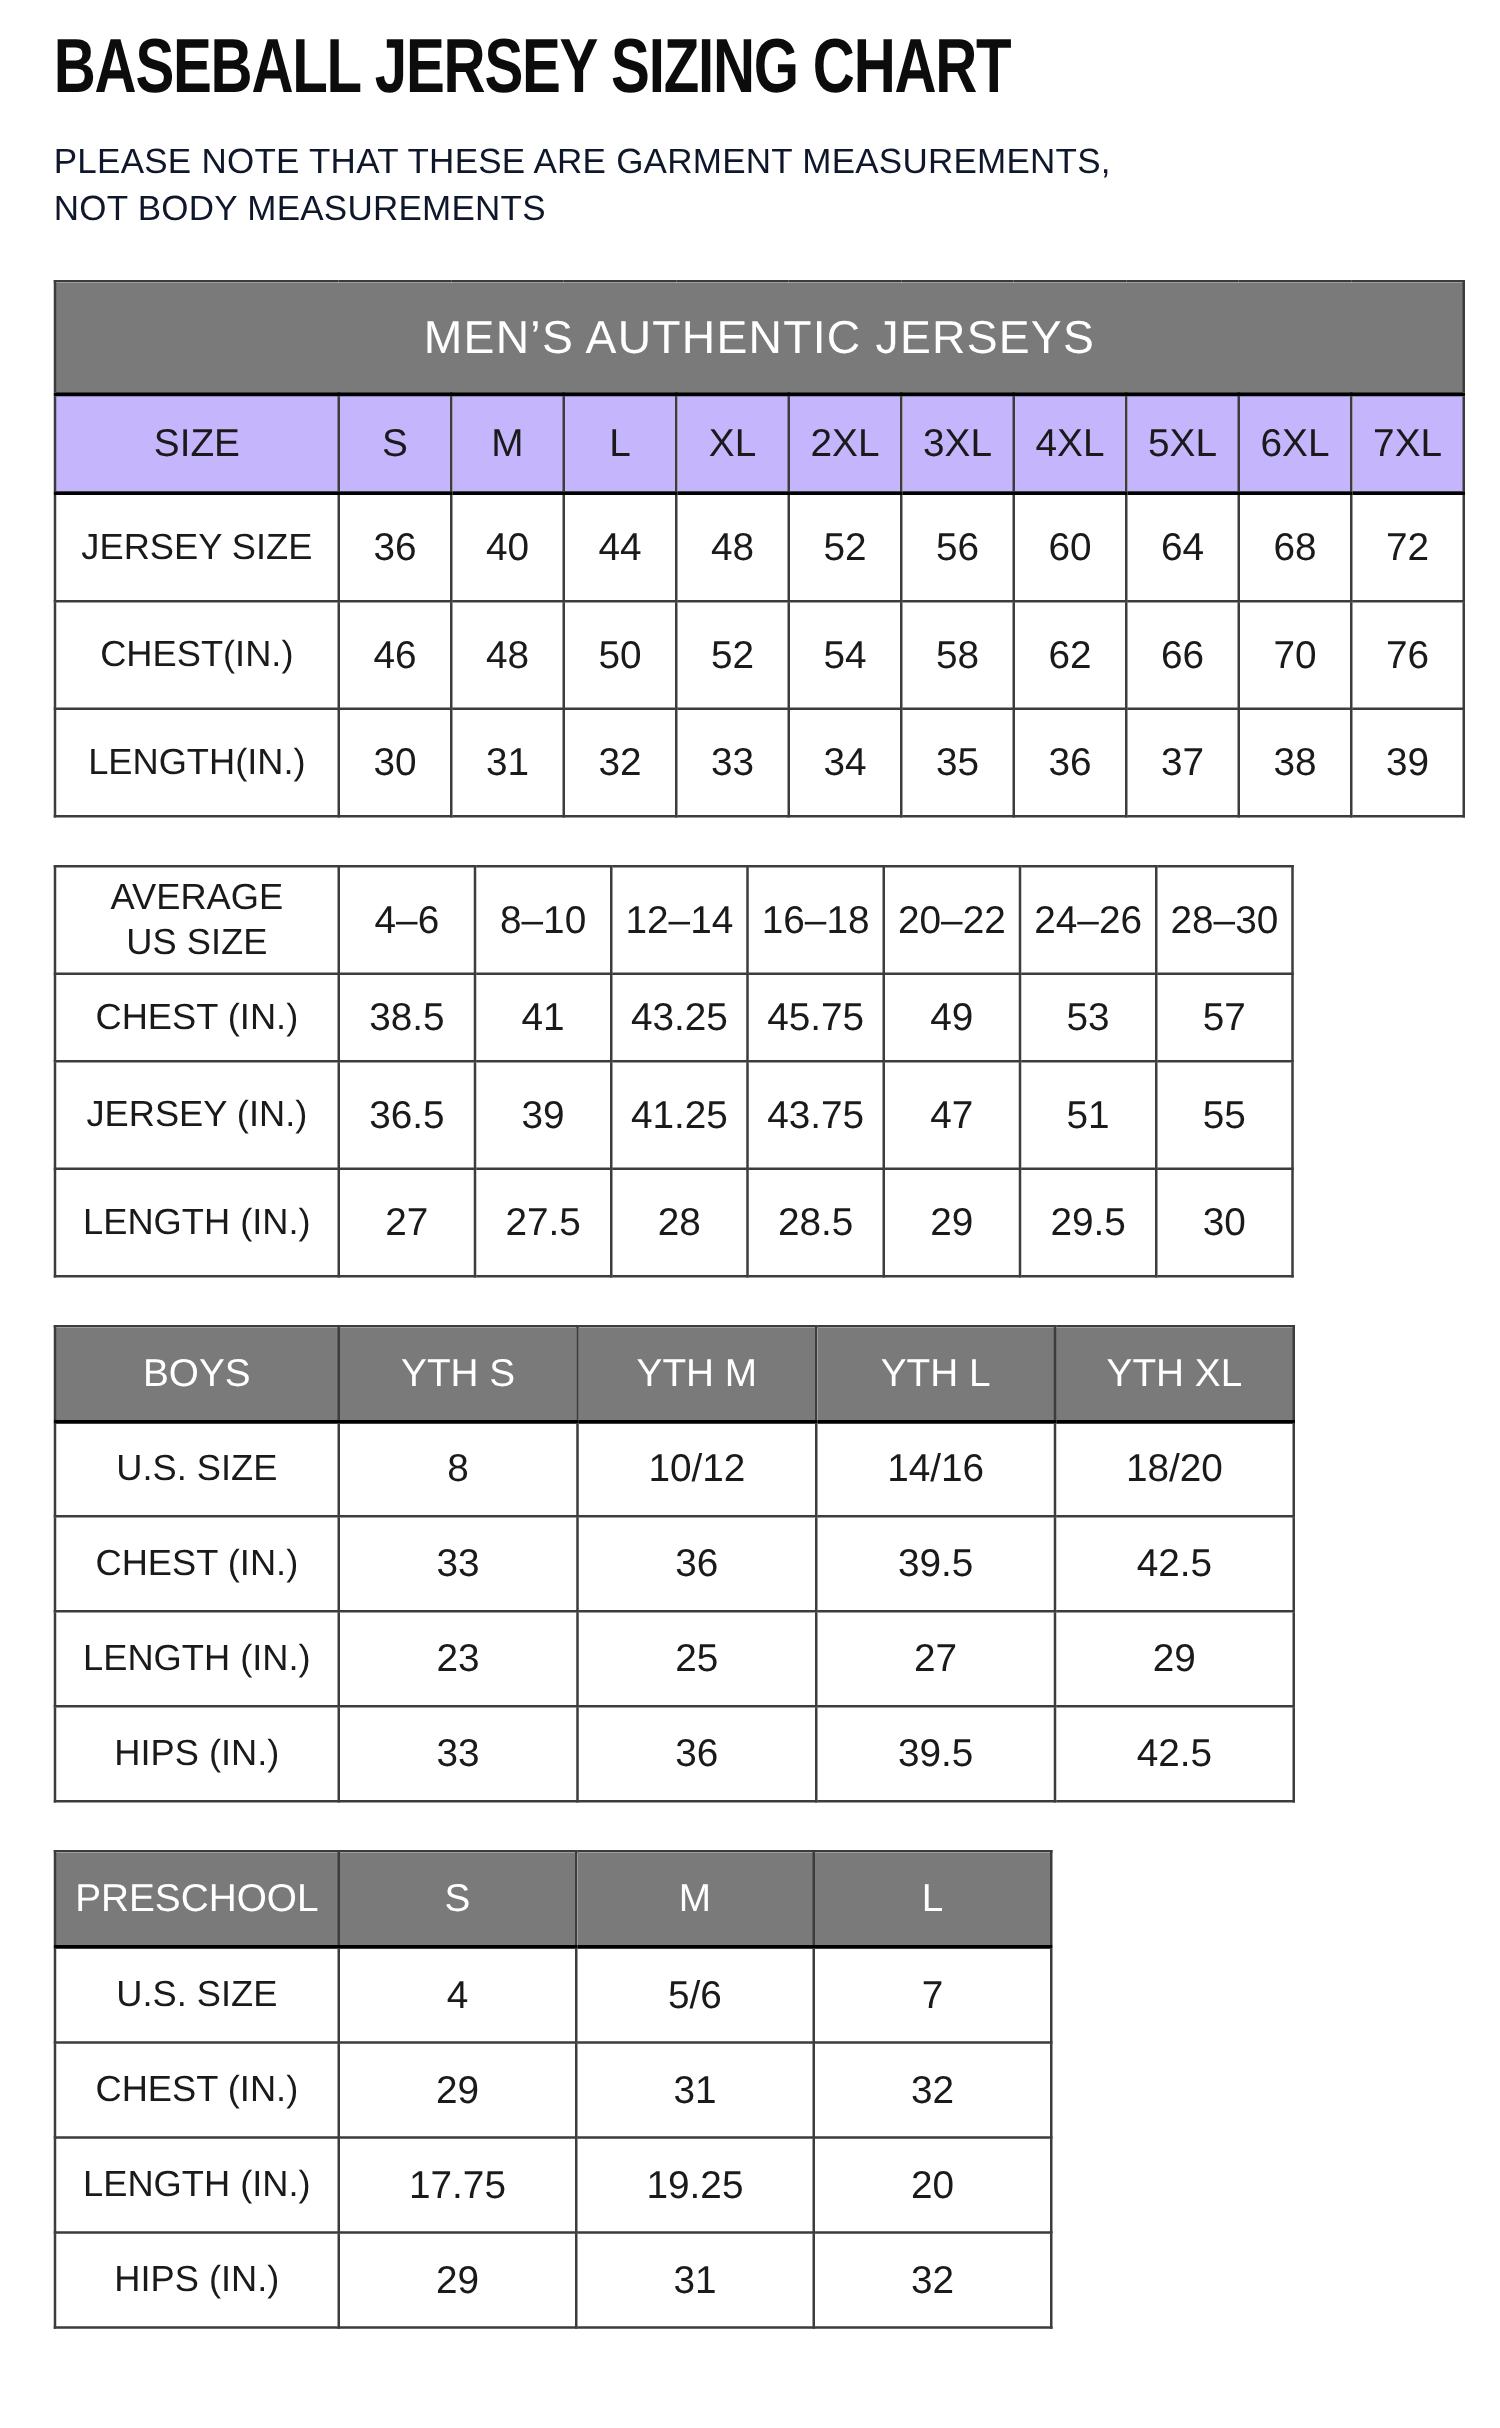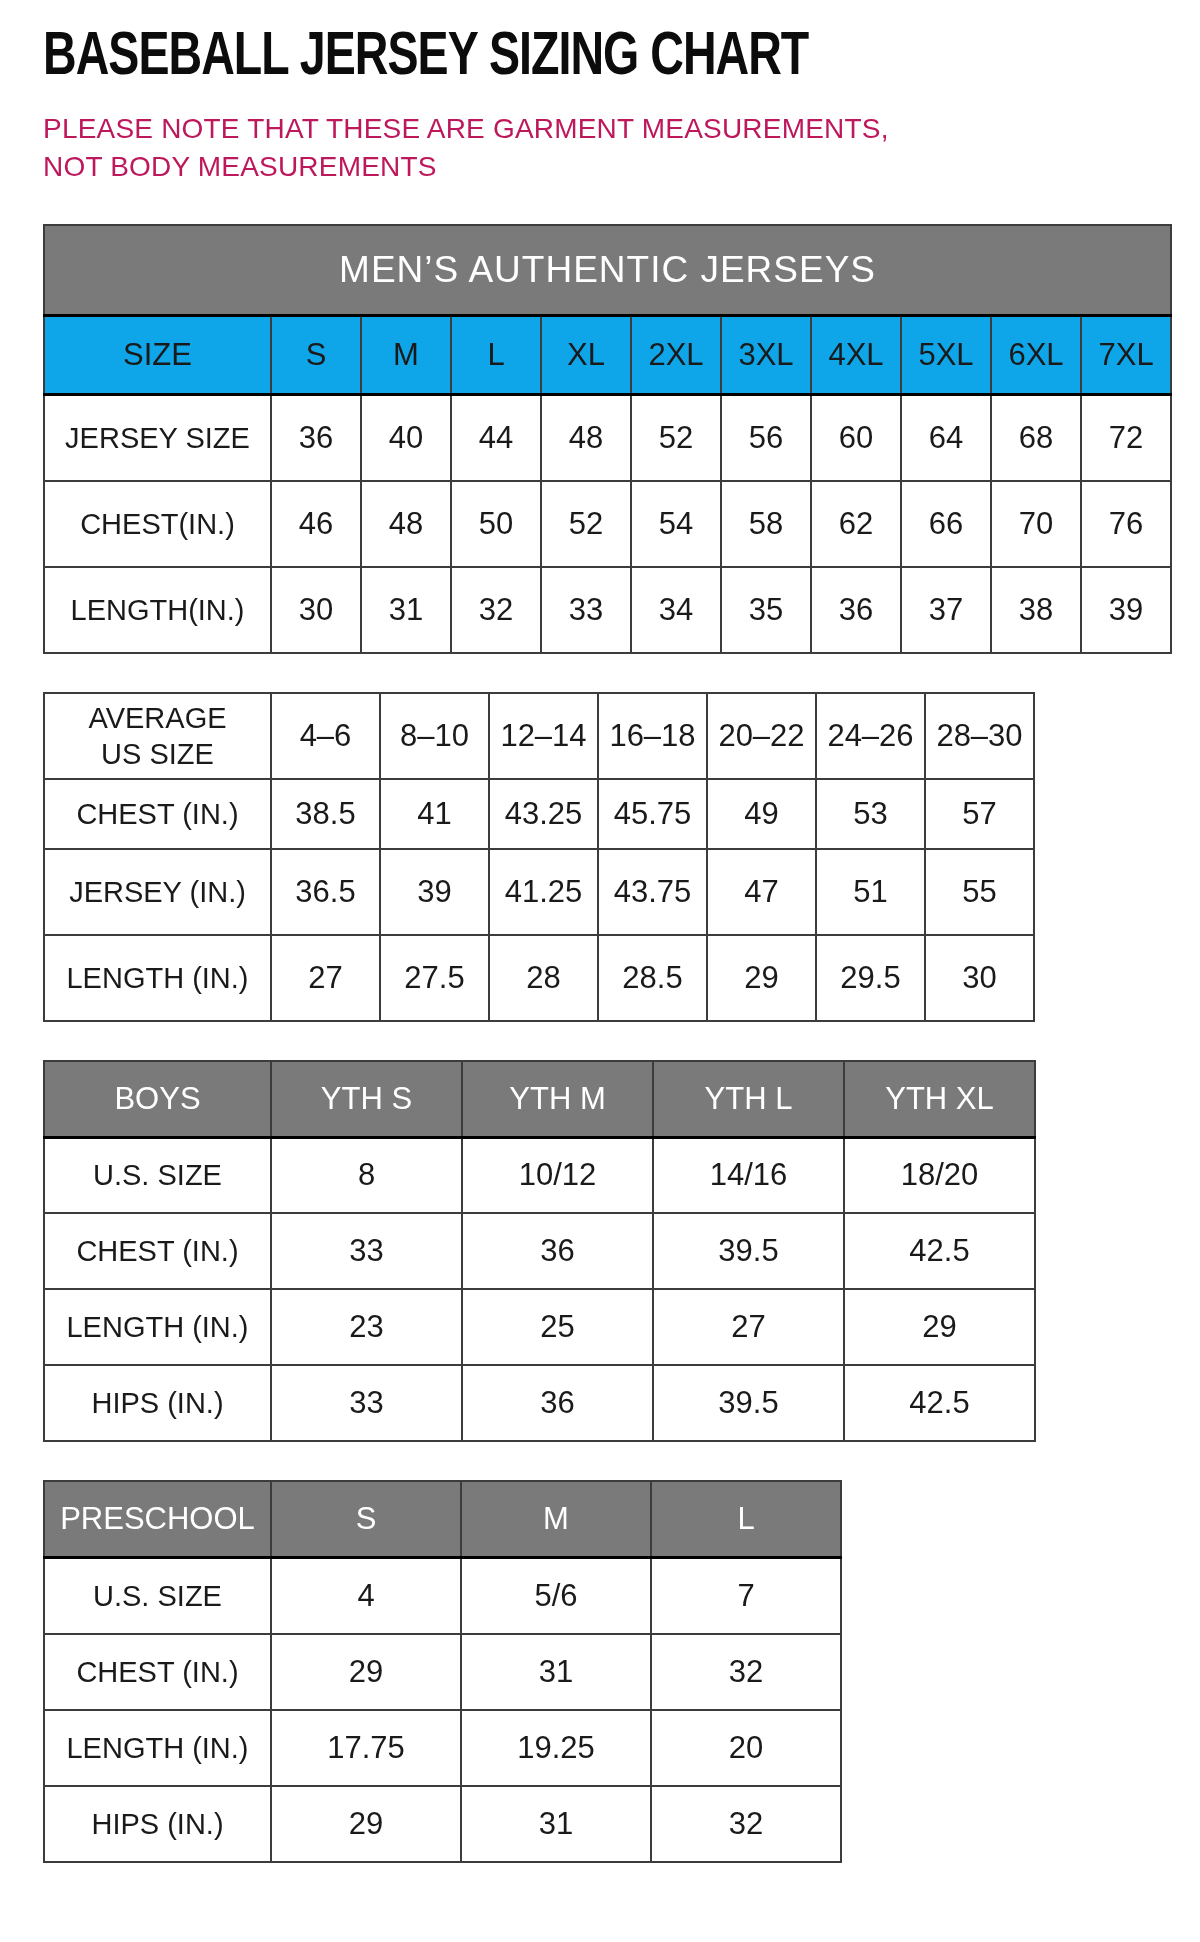--- a/index.html
+++ b/index.html
@@ -26,21 +26,21 @@
     font-weight: 800;
     letter-spacing: -1px;
     color: #0c0c0c;
     transform: scale(0.97, 1.28);
     transform-origin: left top;
     white-space: nowrap;
   }
   .note {
     margin: 0;
     max-width: 890px;
-    color: #be185d;
+    color: #0f172a;
     font-size: 28px;
     line-height: 38px;
     letter-spacing: 0.2px;
   }
   table.t {
     border-collapse: collapse;
     table-layout: fixed;
     margin-top: 38px;
   }
   table.t th, table.t td {
@@ -56,21 +56,21 @@
     background: #7a7a7a;
     color: #ffffff;
     font-size: 37px;
     letter-spacing: 1px;
     border-bottom: 3px solid #000000;
   }
   tr.cols-row th {
     font-size: 31px;
     border-bottom: 3px solid #000000;
   }
-  tr.cols-row.plain th { height: 76px; color: #1a1a1a; background: #0ea5e9; }
+  tr.cols-row.plain th { height: 76px; color: #1a1a1a; background: #c4b5fd; }
   tr.cols-row.gray  th { height: 74px; color: #ffffff; background: #7a7a7a; }
   tr.data-row { height: 86px; }
   tr.data-row th.rowlabel {
     font-size: 29px;
     white-space: pre-line;
     line-height: 36px;
   }
   tr.data-row td { font-size: 31px; }
   .t-mens      { width: 1127px; }
   .t-womens    { width: 990px; }

